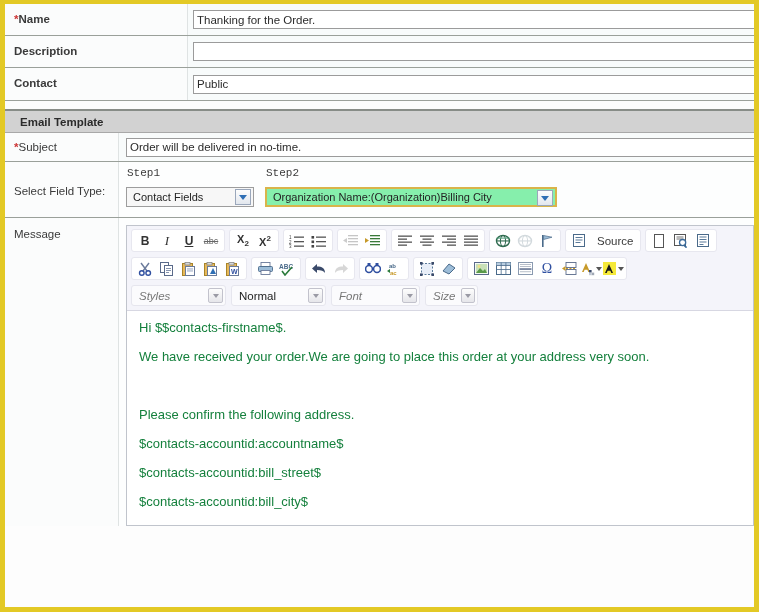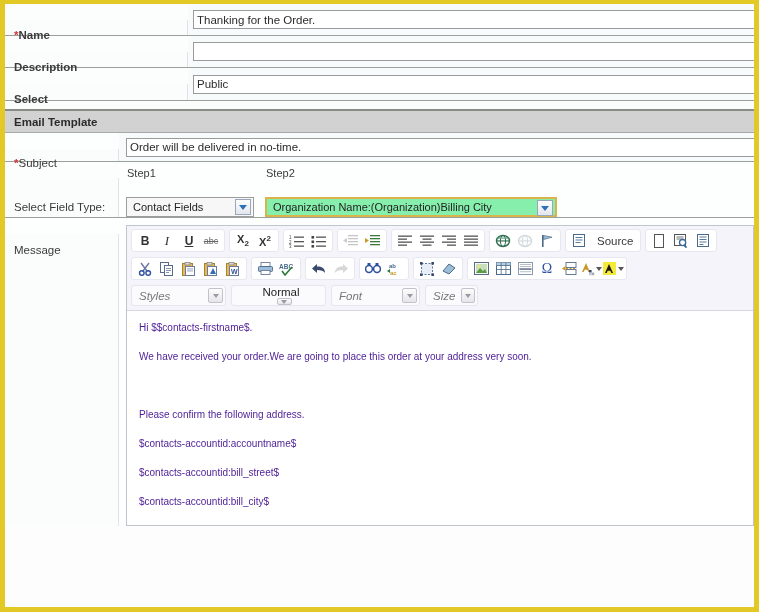--- a/index.html
+++ b/index.html
@@ -39,21 +39,20 @@
   }
   .flabel {
     width: 183px;
     flex: 0 0 183px;
     font-size: 11.5px;
     color: #3a3a3a;
     font-weight: bold;
     padding: 10px 0 0 9px;
     background: #fbfcfc;
     border-right: 1px solid #dfe3e3;
-    margin-top: 16px;
   }
   .flabel .star { color: #c33; font-weight: bold; }
   .fval {
     flex: 1 1 auto;
     padding: 6px 0 6px 5px;
     background: #f8fbfb;
     display: flex;
     align-items: center;
   }
   .txtin {
@@ -81,21 +80,21 @@
   }
 
   
   #section-header {
     height: 22px;
     background: #d2d2d2;
     border-bottom: 1px solid #a8a8a8;
     font-size: 11.5px;
     font-weight: bold;
     color: #2b2b2b;
-    padding: 5px 0 0 9px;
+    padding: 5px 0 0 15px;
   }
 
   
   #row-subject { height: 29px; background:#fdfefe; }
   #row-subject .flabel { width: 114px; flex: 0 0 114px; padding-top: 8px; font-weight: normal;}
   #row-subject .fval { padding-left: 7px; }
   #row-subject .txtin { width: 747px; }
 
   
   #row-fieldtype { height: 56px; align-items: stretch; }
@@ -107,22 +106,23 @@
   #row-fieldtype .fval {
     padding: 0 0 0 7px;
     align-items: flex-start;
     background: #fdfefe;
   }
   .stepwrap { display: flex; align-items: flex-start; padding-top: 5px; }
   .stepbox { margin-right: 11px; }
   .steplab {
     font-size: 11px;
     color: #3b3b3b;
-    margin-bottom: 18px;
+    margin-bottom: 8px;
     padding-left: 1px;
+    font-family: Liberation Mono, monospace;
   }
   .sel {
     position: relative;
     height: 20px;
     border: 1px solid #9d9d9d;
     background: #f7f7f7;
     font-size: 11px;
     color: #232323;
     display: flex;
     align-items: center;
@@ -246,31 +246,31 @@
     border-radius: 2px;
     display: flex; align-items: center; justify-content: center;
   }
   .combo .cbtn i {
     width: 0; height: 0;
     border-left: 3px solid transparent;
     border-right: 3px solid transparent;
     border-top: 4px solid #9a9aa4;
   }
   #combo-styles { width: 95px; }
-  #combo-format { width: 95px; flex-direction: column; }
+  #combo-format { width: 95px; }
   #combo-font   { width: 89px; }
   #combo-size   { width: 53px; }
 
   
   #wysiwyg {
     flex: 1 1 auto;
     background: #ffffff;
     padding: 10px 12px 0 12px;
-    font-size: 10px;
-    color: #4c1d95;
+    font-size: 13px;
+    color: #15803d;
     overflow: hidden;
     position: relative;
   }
   #wysiwyg p { margin: 0 0 15px 0; line-height: 14px; }
   #wysiwyg p.blank { height: 14px; margin-bottom: 15px; }
   #wysiwyg p.sig { margin: 0 0 16px 0; padding-left: 371px; }
 </style>
 </head>
 <body>
 
@@ -285,21 +285,21 @@
   </div>
 
   <div class="frow" id="row-desc">
     <div class="flabel">Description</div>
     <div class="fval">
       <input class="txtin" type="text" value="" style="">
     </div>
   </div>
 
   <div class="frow" id="row-folder">
-    <div class="flabel">Select</div>
+    <div class="flabel">Contact</div>
     <div class="fval">
       <input class="txtin" type="text" value="Public" style="">
     </div>
   </div>
 
   <div id="gap-1"></div>
 
   <div id="section-header">Email Template</div>
 
   <div class="frow" id="row-subject">

